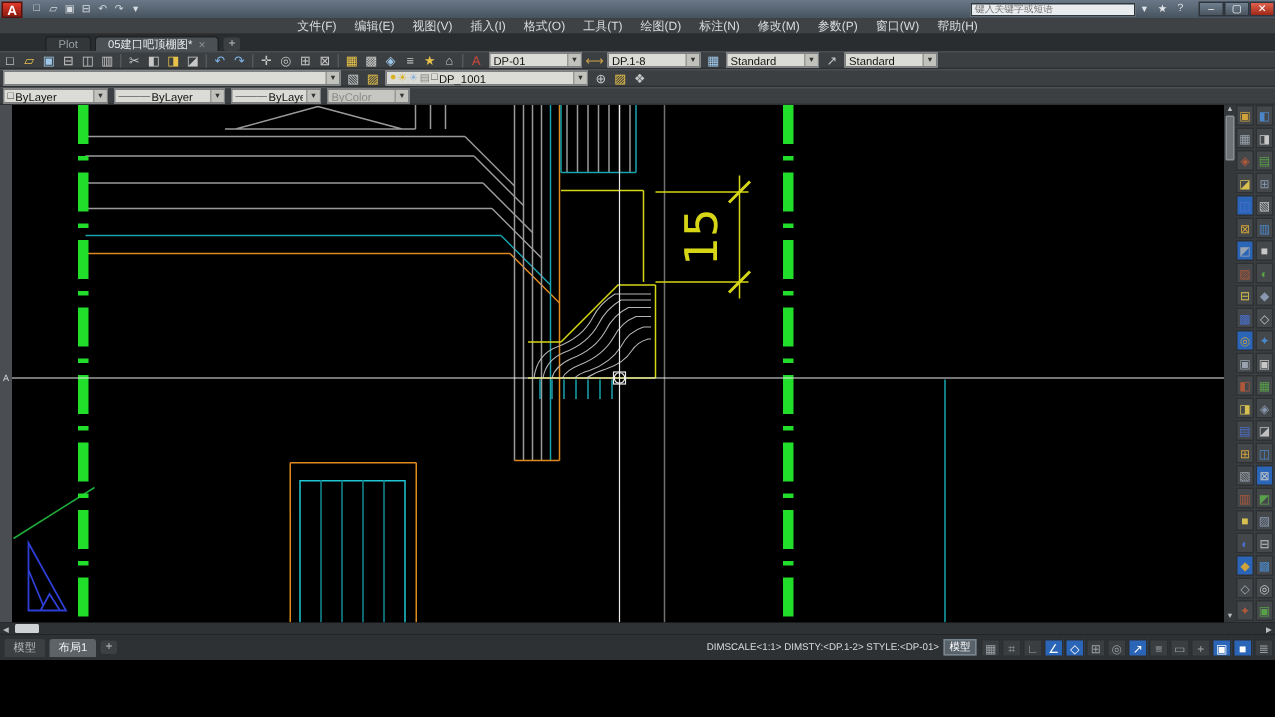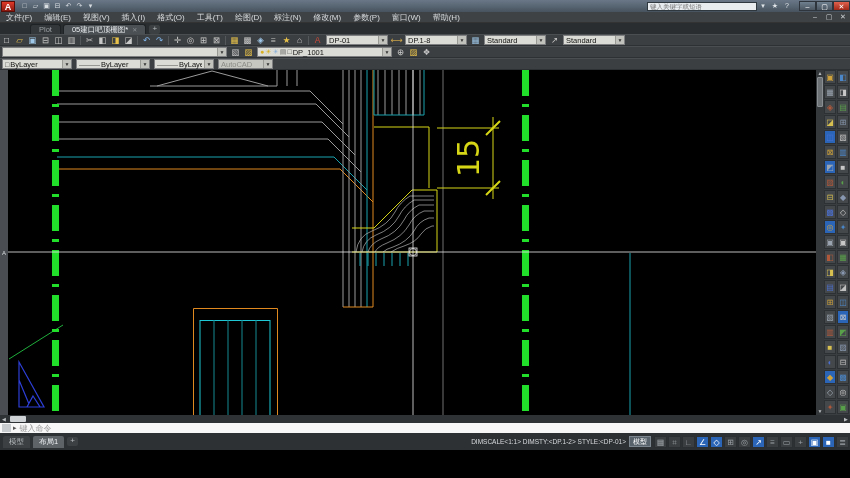--- a/index.html
+++ b/index.html
@@ -19,21 +19,21 @@
   .ic-search { width:110px; height:9px; background:#e8ecef; border:1px solid #30383f;
                font-size:6.5px; color:#777; padding:0 2px; }
   .ic-ico { width:12px; text-align:center; font-size:7px; color:#dfe4e8; }
   .winbtns { display:flex; margin-left:6px; }
   .winbtn { width:17px; height:10px; font-size:7px; line-height:9px; text-align:center;
             color:#fff; background:linear-gradient(#70808f,#4a5560); border:1px solid #2e353c; }
   .winbtn.close { background:linear-gradient(#e0614d,#a02818); }
 
   
   .menubar { height:11px; background:#3f4244; display:flex; align-items:center;
-             border-bottom:1px solid #333; }
+             border-bottom:1px solid #333;flex-direction:column; }
   .menubar .mitem { font-size:8px; color:#d8dbdd; padding:0 6px; line-height:11px; }
   .childbtns { margin-left:auto; display:flex; }
 
   
   .filetabs { height:11px; background:#2a2d2f; display:flex; align-items:flex-end; }
   .ftab { height:10px; font-size:7.5px; color:#9aa0a4; line-height:10px; padding:0 8px;
           background:#343739; border:1px solid #1f2224; border-bottom:none;
           border-radius:3px 3px 0 0; margin-left:2px; }
   .ftab.active { background:#4b5054; color:#e8ebed; }
   .ftab .closex { font-size:6px; color:#8b9094; margin-left:4px; }
@@ -271,21 +271,21 @@
       <span class="lay-ico" style="color:#555;">———</span>
       <span class="cval">ByLayer</span>
         <span class="carr">▼</span>
     </div>
     <div class="combo" style="width:60px;">
       <span class="lay-ico" style="color:#555;">———</span>
       <span class="cval">ByLayer</span>
         <span class="carr">▼</span>
     </div>
     <div class="combo disabled" style="width:55px;">
-      <span class="cval">AutoCAD</span>
+      <span class="cval">ByColor</span>
         <span class="carr">▼</span>
     </div>
   </div>
 
   <div class="main">
     <div class="leftstrip">
       <div class="mark">A</div>
     </div>
 
     <svg class="canvas" viewBox="8 70 808 345" xmlns="http://www.w3.org/2000/svg">
@@ -417,25 +417,20 @@
         <div class="rp-ico" style="color: rgb(88, 160, 74);">▣</div>
       </div>
   </div>
 
   <div class="hscroll">
     <div class="arr">◀</div>
     <div class="thumb"></div>
     <div class="arr" style="margin-left:auto;">▶</div>
   </div>
 
-  <div class="cmd-input">
-    <div class="wrench"></div>
-    <span class="prompt">▸</span>
-    <span class="hint">键入命令</span>
-  </div>
 
   <div class="bottombar">
     <div id="mtabs" style="display:flex;align-items:flex-end;">
         <div class="mtab">模型</div>
         <div class="mtab on">布局1</div>
       </div>
     <div class="ftab-add">+</div>
     <div class="statusarea">
       <span class="dimtext">DIMSCALE&lt;1:1&gt; DIMSTY:&lt;DP.1-2&gt; STYLE:&lt;DP-01&gt;</span>
       <span class="modebtn">模型</span>

